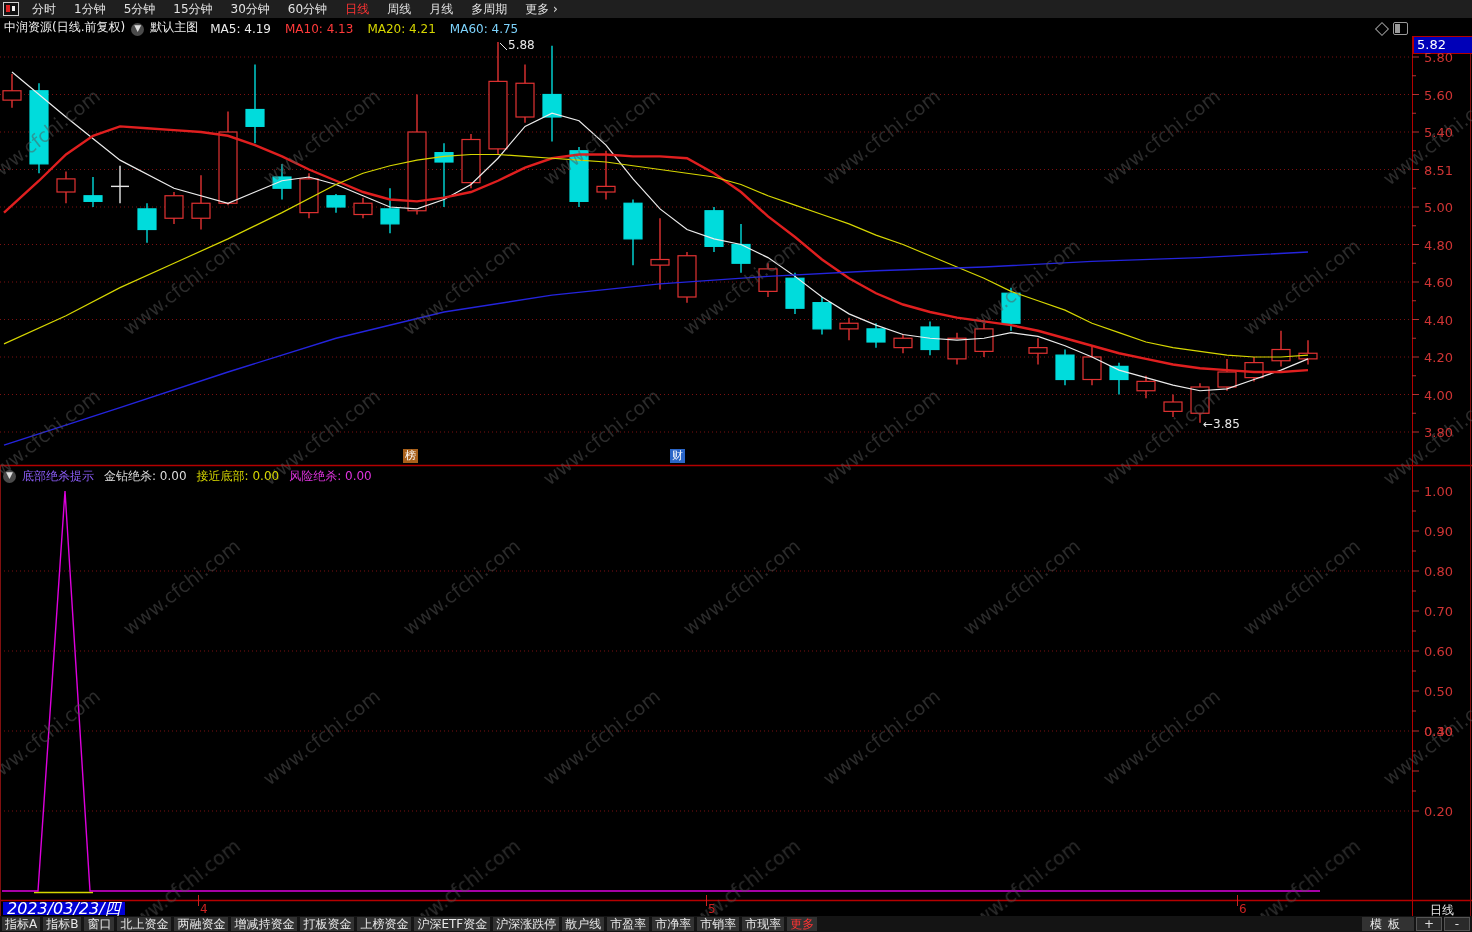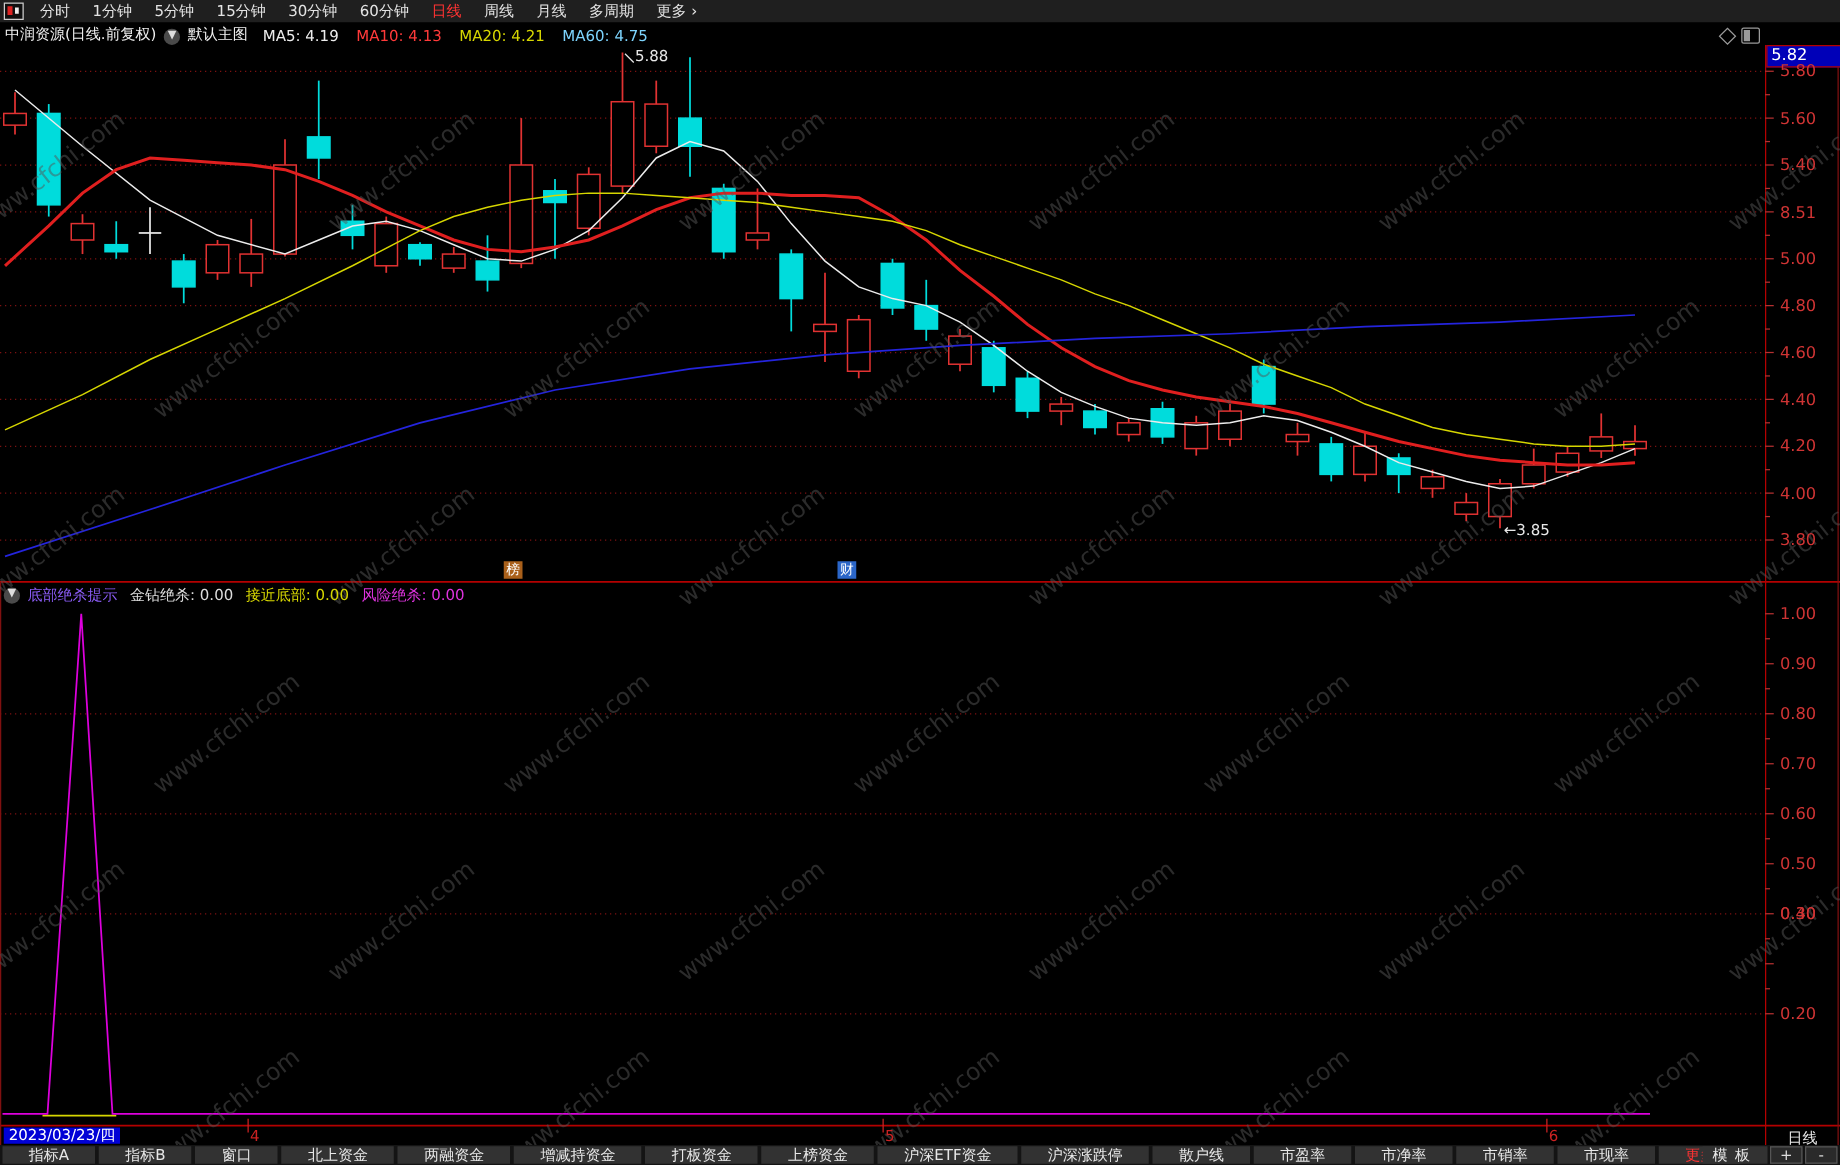--- a/index.html
+++ b/index.html
@@ -40,27 +40,27 @@
              border:1px solid #b40000;color:#fff;font-size:13px;line-height:16px;padding-left:3px;}
   .annotation{position:absolute;color:#e8e8e8;font-size:12px;white-space:nowrap;}
   .event-badge{position:absolute;width:15px;height:14px;color:#fff;font-size:11px;line-height:14px;
                text-align:center;top:449px;}
   
   #subheader{position:absolute;left:0;top:468px;height:16px;display:flex;align-items:center;}
   .sub-label{margin-right:10px;white-space:nowrap;}
   
   #daterow{position:absolute;left:0;top:901px;width:1472px;height:15px;}
   #date-box{position:absolute;left:3px;top:1px;background:#0101d6;color:#fff;padding:0 4px;
-            height:13px;line-height:13px;font-size:12px;}
+            height:13px;line-height:13px;font-size:16px;font-style:italic;}
   .month-marker{position:absolute;top:1px;color:#cc2222;font-size:12px;}
   #period-label{position:absolute;right:18px;top:1px;color:#e8e8e8;font-size:12px;}
   
   #tabbar{position:absolute;left:0;top:916px;width:1472px;height:16px;background:#141414;
           display:flex;align-items:center;gap:3px;padding-left:2px;box-sizing:border-box;}
-  .tab{background:#323232;color:#e8e8e8;padding:0 21px;height:14px;line-height:14px;white-space:nowrap;}
+  .tab{background:#323232;color:#e8e8e8;padding:0 3px;height:14px;line-height:14px;white-space:nowrap;}
   .tab.more{color:#ff3333;}
   #tab-right{position:absolute;right:2px;top:917px;display:flex;gap:2px;}
   #template-btn{background:#323232;color:#e8e8e8;height:14px;line-height:14px;padding:0 8px;letter-spacing:6px;}
   .pm-btn{background:#2a2a2a;border:1px solid #555;color:#ddd;width:24px;height:12px;line-height:12px;text-align:center;}
 </style>
 </head>
 <body>
 
 <div id="app">
 

